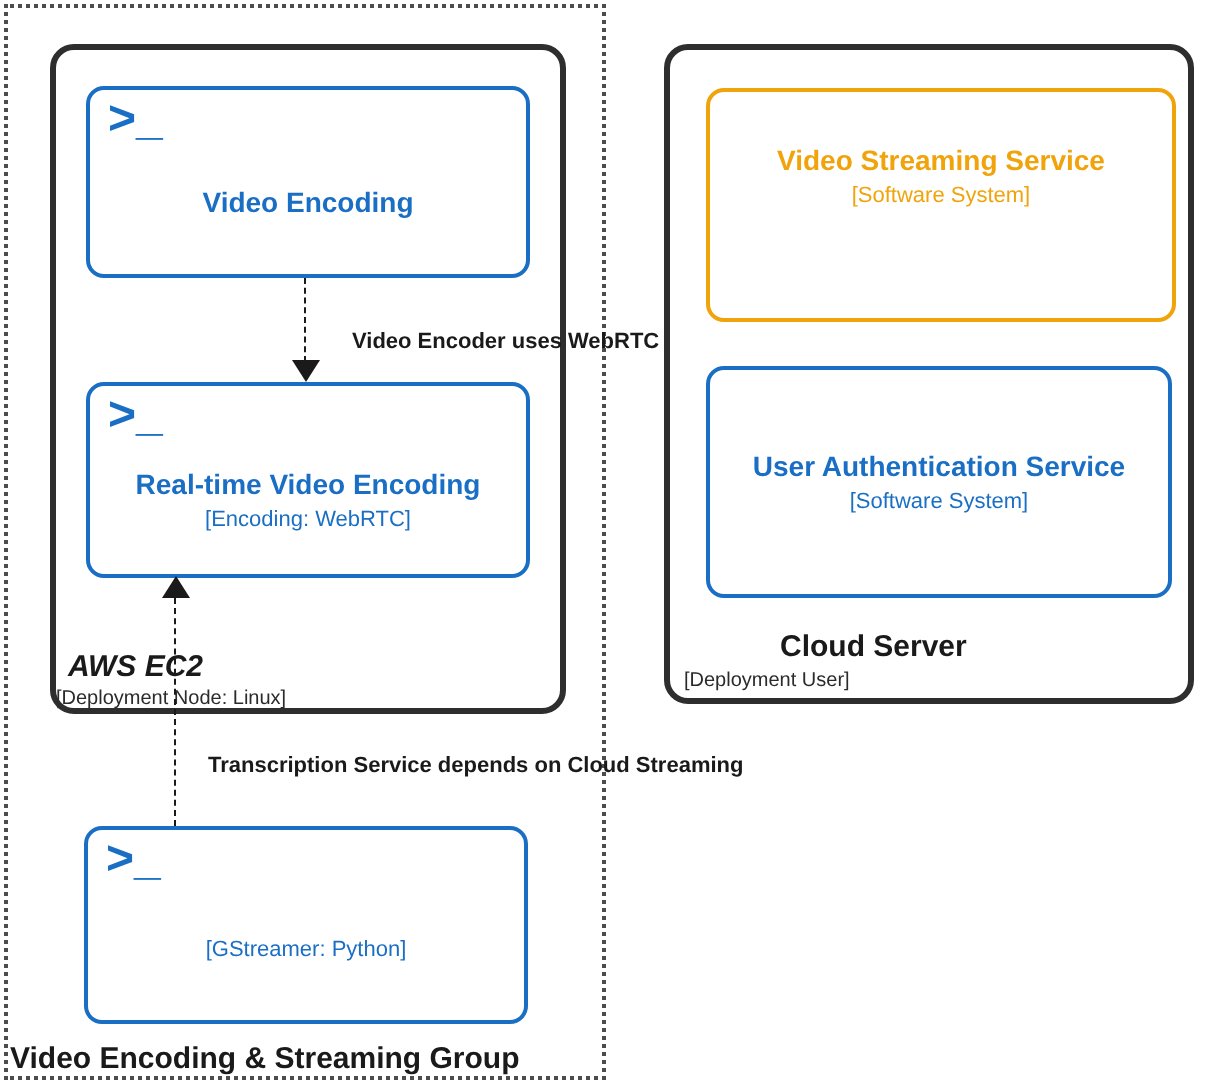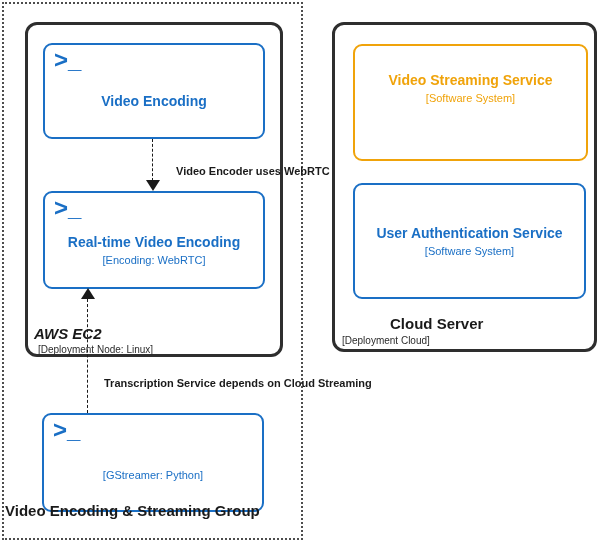--- a/index.html
+++ b/index.html
@@ -24,21 +24,21 @@
 
   
   .group {
     position: absolute;
     left: 2px; top: 2px;
     width: 301px; height: 538px;
     border: 2px dotted #4d4d4d;
   }
   .group-label {
     position: absolute;
-    left: 1px; top: 498px;
+    left: 1px; top: 517px;
     font-size: 15px;
     font-weight: bold;
     color: var(--text);
     white-space: nowrap;
     z-index: 3;
   }
 
   
   .node {
     position: absolute;
@@ -51,21 +51,21 @@
   .node-name {
     position: absolute;
     left: 6px;
     font-size: 15px;
     font-weight: bold;
     color: var(--text);
     white-space: nowrap;
   }
   .node-meta {
     position: absolute;
-    left: 10px;
+    left: 0;
     font-size: 10px;
     color: #2b2b2b;
     white-space: nowrap;
   }
   .node-aws .node-name { top: 300px; font-style: italic; }
   .node-aws .node-meta { top: 319px; }
   .node-cloud .node-name { top: 290px; left: 7px; margin-left: 48px; }
   .node-cloud .node-meta { top: 310px; left: 7px; }
 
   
@@ -187,21 +187,21 @@
       <div class="name">Video Streaming Service</div>
       <div class="meta">[Software System]</div>
     </div>
 
     <div class="c4box box-user-auth">
       <div class="name">User Authentication Service</div>
       <div class="meta">[Software System]</div>
     </div>
 
     <div class="node-name">Cloud Server</div>
-    <div class="node-meta">[Deployment Cloud]</div>
+    <div class="node-meta">[Deployment User]</div>
   </div>
 
   <div class="rel-line line-encoder"></div>
   <div class="arrowhead head-down"></div>
   <div class="rel-label label-encoder">Video Encoder uses WebRTC</div>
 
   <div class="rel-line line-transcription"></div>
   <div class="arrowhead head-up"></div>
   <div class="rel-label label-transcription">Transcription Service depends on Cloud Streaming</div>
 

